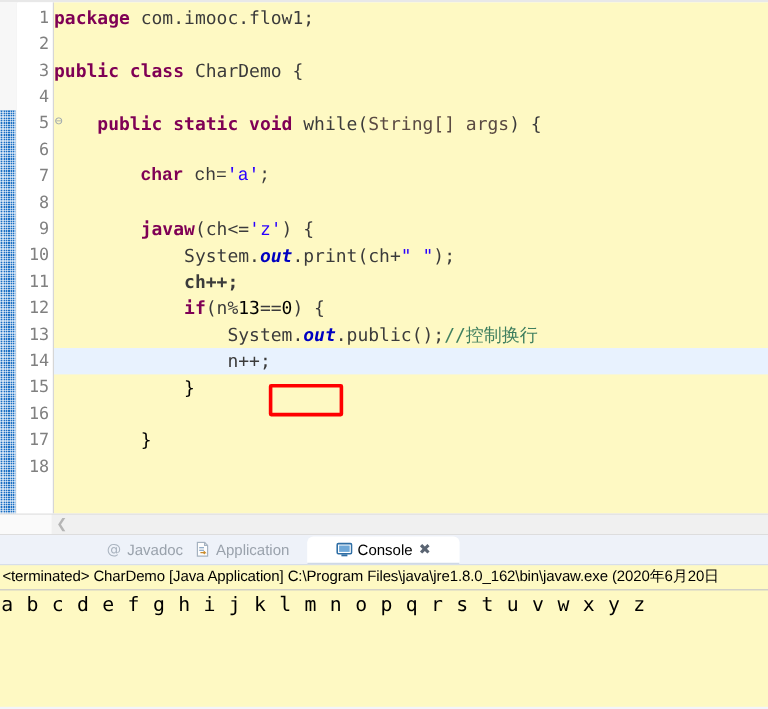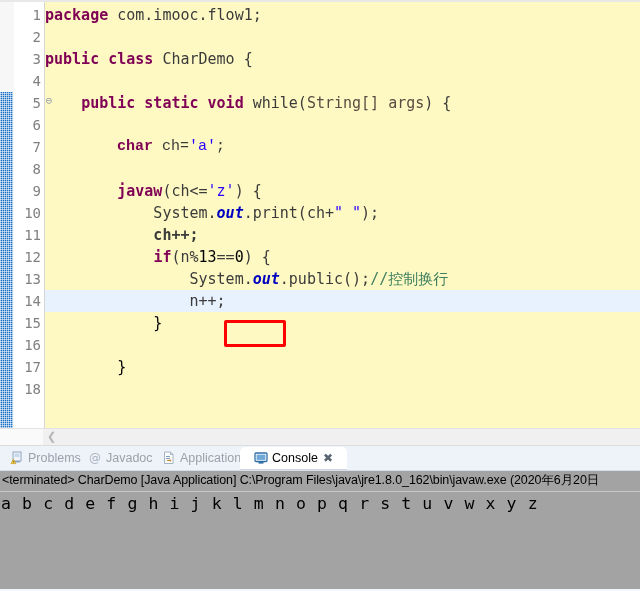--- a/index.html
+++ b/index.html
@@ -204,21 +204,21 @@
     color: #5a6472;
     font-size: 12px;
     vertical-align: middle;
   }
 
   .console-body {
     position: absolute;
     left: 0; top: 24px;
     width: 640px;
     height: 121px;
-    background: #a3a3a3;
+    background: #fef9c3;
     border-top: 1px solid #d7dee9;
   }
   .console-status {
     position: absolute;
     left: 2px; top: 1px;
     font-family: "Liberation Sans", sans-serif;
     font-size: 12.5px;
     color: #000000;
     white-space: nowrap;
     letter-spacing: -0.1px;
@@ -305,37 +305,30 @@
     <div class="h-scroll-corner"></div>
     <div class="h-scroll-arrow">❮</div>
     <div class="h-scroll-sep"></div>
   </div>
 <div class="fold-marker" style="top: 90px; left: 44px;">⊖</div>
   </div>
 
 <div id="bottom-panel">
 
   <div class="tabbar">
-      <div class="tab" style="left: 6px; padding: 0px 4px;"><span class="tab-ico"><svg width="14" height="14" viewBox="0 0 14 14">
-            <rect x="3" y="1" width="8" height="9" fill="#f0f4fa" stroke="#8fa5bd"></rect>
-            <rect x="4.5" y="2.5" width="5" height="3.5" fill="#c9d8e8"></rect>
-            <rect x="4" y="10" width="6" height="1.5" fill="#8fa5bd"></rect>
-            <path d="M1 12.6 L3.4 8.2 L5.8 12.6 Z" fill="#f6d24a" stroke="#c69b18" stroke-width=".7"></path>
-            <rect x="3.1" y="10" width=".7" height="1.5" fill="#5a4500"></rect>
-          </svg></span><span class="tab-label">Problems</span></div>
       <div class="tab" style="left: 84px; padding: 0px 4px;"><span class="tab-ico"><svg width="14" height="14" viewBox="0 0 14 14">
             <text x="7" y="11" font-size="12" fill="#a9b3bf" text-anchor="middle" font-family="DejaVu Sans, sans-serif">@</text>
           </svg></span><span class="tab-label">Javadoc</span></div>
       <div class="tab" style="left: 158px; padding: 0px 4px;"><span class="tab-ico"><svg width="14" height="14" viewBox="0 0 14 14">
             <path d="M2.5 1 h6 l2.5 2.5 v9 h-8.5 z" fill="#fdfdfd" stroke="#a5b2c0"></path>
             <path d="M8.5 1 v2.5 h2.5" fill="none" stroke="#a5b2c0"></path>
             <path d="M4 5.5 h4 M4 7.5 h4" stroke="#6f92b8" stroke-width=".9"></path>
             <path d="M5 9.5 h4 l-1.2 -1.2 M9 9.5 l-1.2 1.2" fill="none" stroke="#c98a2a" stroke-width="1"></path>
           </svg></span><span class="tab-label">Application</span></div>
-      <div class="tab active" style="left: 240px; padding: 0px 14px;"><span class="tab-ico"><svg width="14" height="14" viewBox="0 0 14 14">
+      <div class="tab active" style="left: 256px; padding: 0px 24px;"><span class="tab-ico"><svg width="14" height="14" viewBox="0 0 14 14">
             <rect x="1" y="2" width="12" height="8.5" rx="1" fill="#ffffff" stroke="#2f6ea5" stroke-width="1.3"></rect>
             <rect x="2.6" y="3.6" width="8.8" height="5.3" fill="#6fa8d8"></rect>
             <rect x="4.5" y="11" width="5" height="1.6" fill="#2f6ea5"></rect>
           </svg></span><span class="tab-label">Console</span><span class="close-x">✖</span></div>
     </div>
 
   <div class="console-body">
     <div class="console-status">&lt;terminated&gt; CharDemo [Java Application] C:\Program Files\java\jre1.8.0_162\bin\javaw.exe  (2020年6月20日 </div>
     <div class="console-sep"></div>
     <div class="console-out">a b c d e f g h i j k l m n o p q r s t u v w x y z</div>

